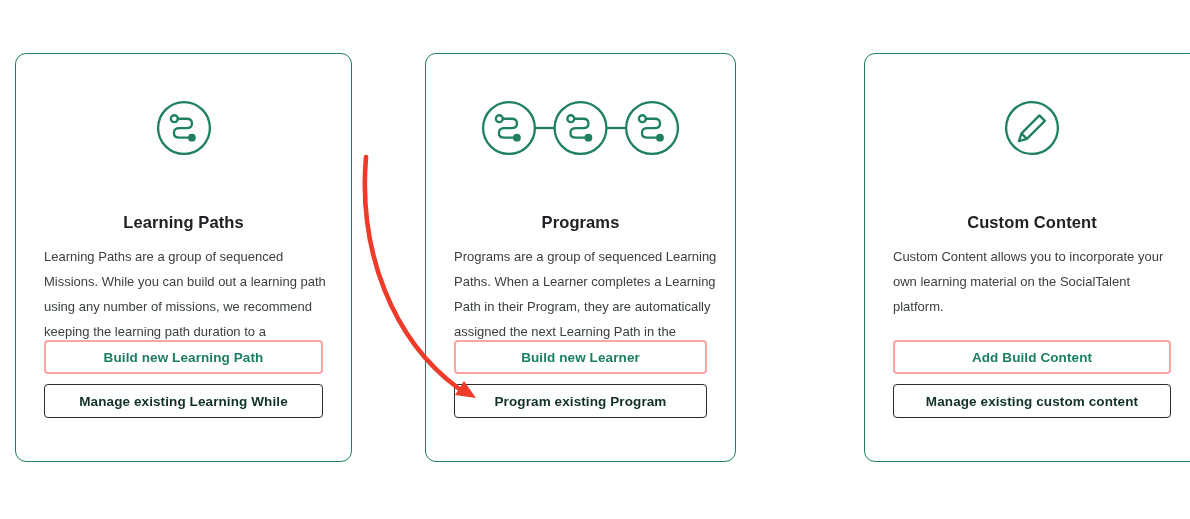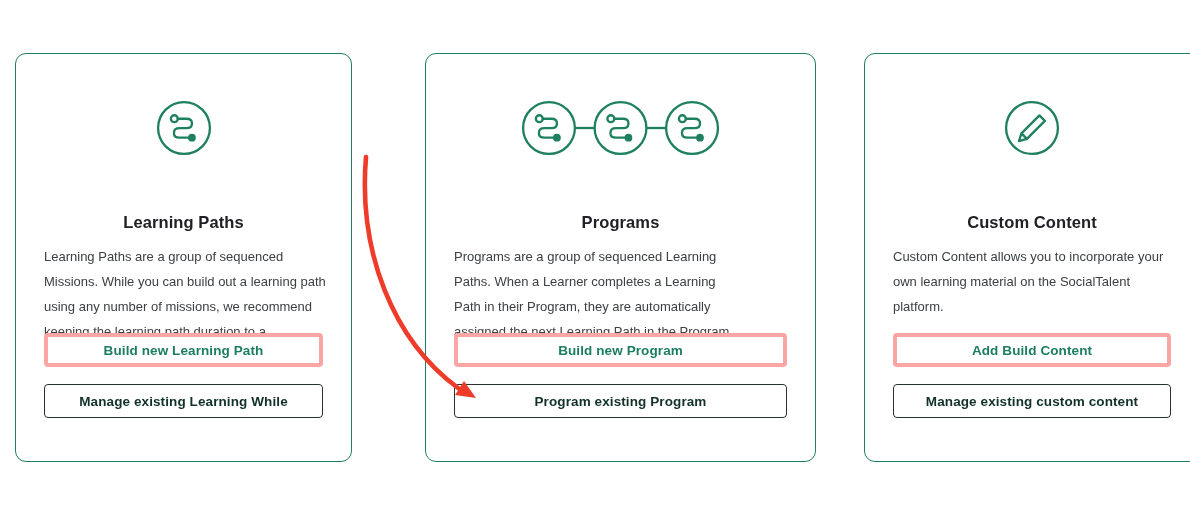--- a/index.html
+++ b/index.html
@@ -8,21 +8,21 @@
     width:1190px;height:519px;position:relative;overflow:hidden;
     -webkit-font-smoothing:antialiased;
   }
   .canvas{position:absolute;inset:0;width:1190px;height:519px;}
 
   .card{
     position:absolute;top:53px;height:409px;background:#ffffff;
     border:1px solid #1e8060;border-radius:11px;box-sizing:border-box;
   }
   .card.c1{left:15px;width:337px;}
-  .card.c2{left:425px;width:391px;}
+  .card.c2{left:425px;width:311px;}
   .card.c3{left:831px;width:336px;margin-left:33px;}
 
   .icon-row{
     position:absolute;top:44px;left:0;right:0;height:60px;
     display:flex;justify-content:center;align-items:center;
   }
   .card-title{
     position:absolute;top:145px;left:0;right:0;text-align:center;
     font-size:16.5px;font-weight:bold;color:#202124;letter-spacing:.1px;
   }
@@ -30,21 +30,21 @@
     position:absolute;top:177px;left:28px;right:6px;
     font-size:13px;line-height:25px;color:#3c4043;
     white-space:pre-line;text-align:left;
   }
   .btn{
     position:absolute;left:28px;right:28px;height:34px;box-sizing:border-box;
     background:#ffffff;border-radius:4px;display:flex;align-items:center;justify-content:center;
     font-size:13.5px;font-weight:bold;cursor:pointer;letter-spacing:.1px;
     font-family:inherit;padding:0;
   }
-  .btn-primary{top:279px;border:4px solid #fca5a5;color:#1b7d62;}
+  .btn-primary{top:286px;border:2px solid #fca5a5;color:#1b7d62;}
   .btn-secondary{top:330px;border:1px solid #26302c;color:#113129;}
 
   .arrow-overlay{position:absolute;left:0;top:0;pointer-events:none;}
   svg{display:block;}
   .hidden-defs{position:absolute;width:0;height:0;overflow:hidden;}
 </style>
 </head>
 <body>
 
 <svg class="hidden-defs" aria-hidden="true">
@@ -91,21 +91,21 @@
         <use href="#squiggle-g" transform="translate(27.5,0)"></use>
         <use href="#squiggle-g" transform="translate(101.5,0)"></use>
         <use href="#squiggle-g" transform="translate(175.5,0)"></use>
       </svg>
     </div>
     <h2 class="card-title">Programs</h2>
     <p class="card-desc">Programs are a group of sequenced Learning
 Paths. When a Learner completes a Learning
 Path in their Program, they are automatically
 assigned the next Learning Path in the Program.</p>
-    <button class="btn btn-primary">Build new Program</button>
+    <button class="btn btn-primary">Build new Learner</button>
     <button class="btn btn-secondary">Program existing Program</button>
   </section>
 
   <section class="card c3">
     <div class="icon-row">
       <svg width="58" height="58" viewBox="-30 -30 60 60">
           <use href="#pencil-g"></use>
         </svg>
     </div>
     <h2 class="card-title">Custom Content</h2>

